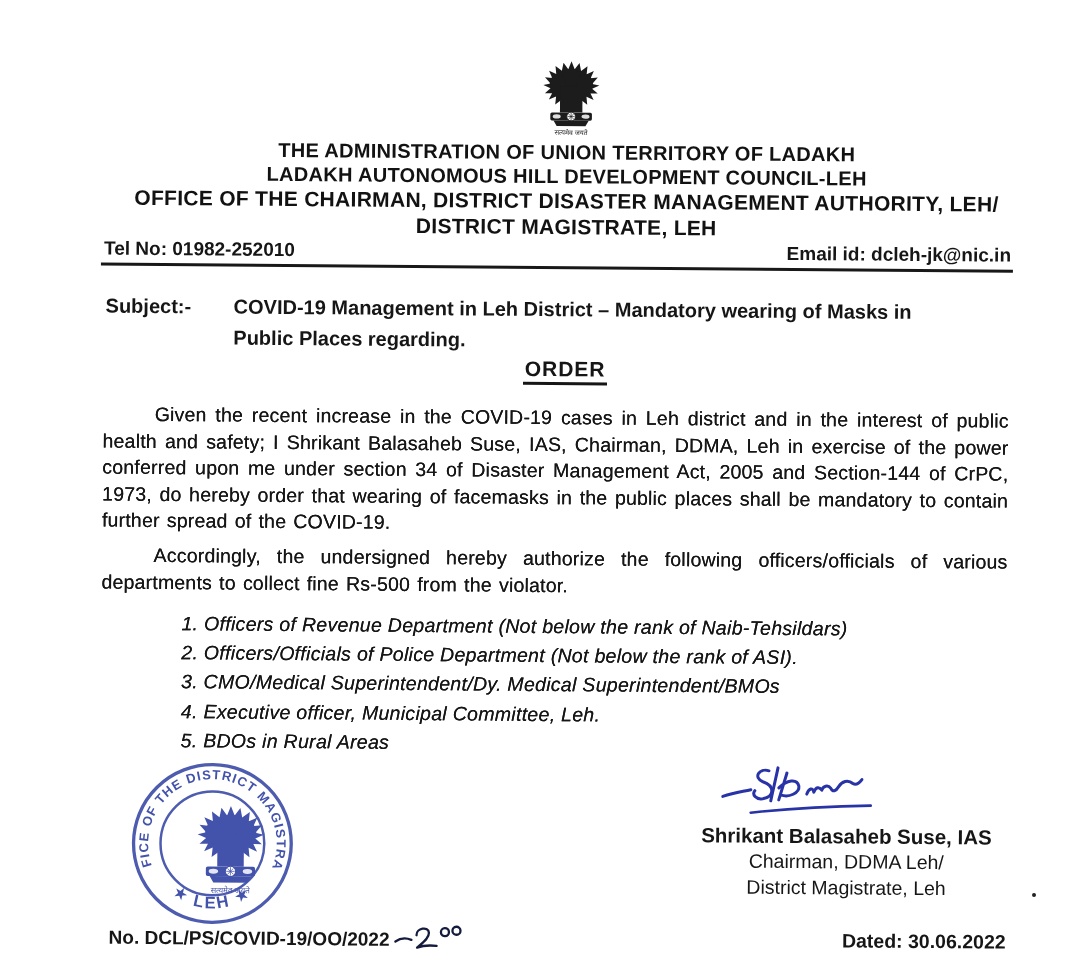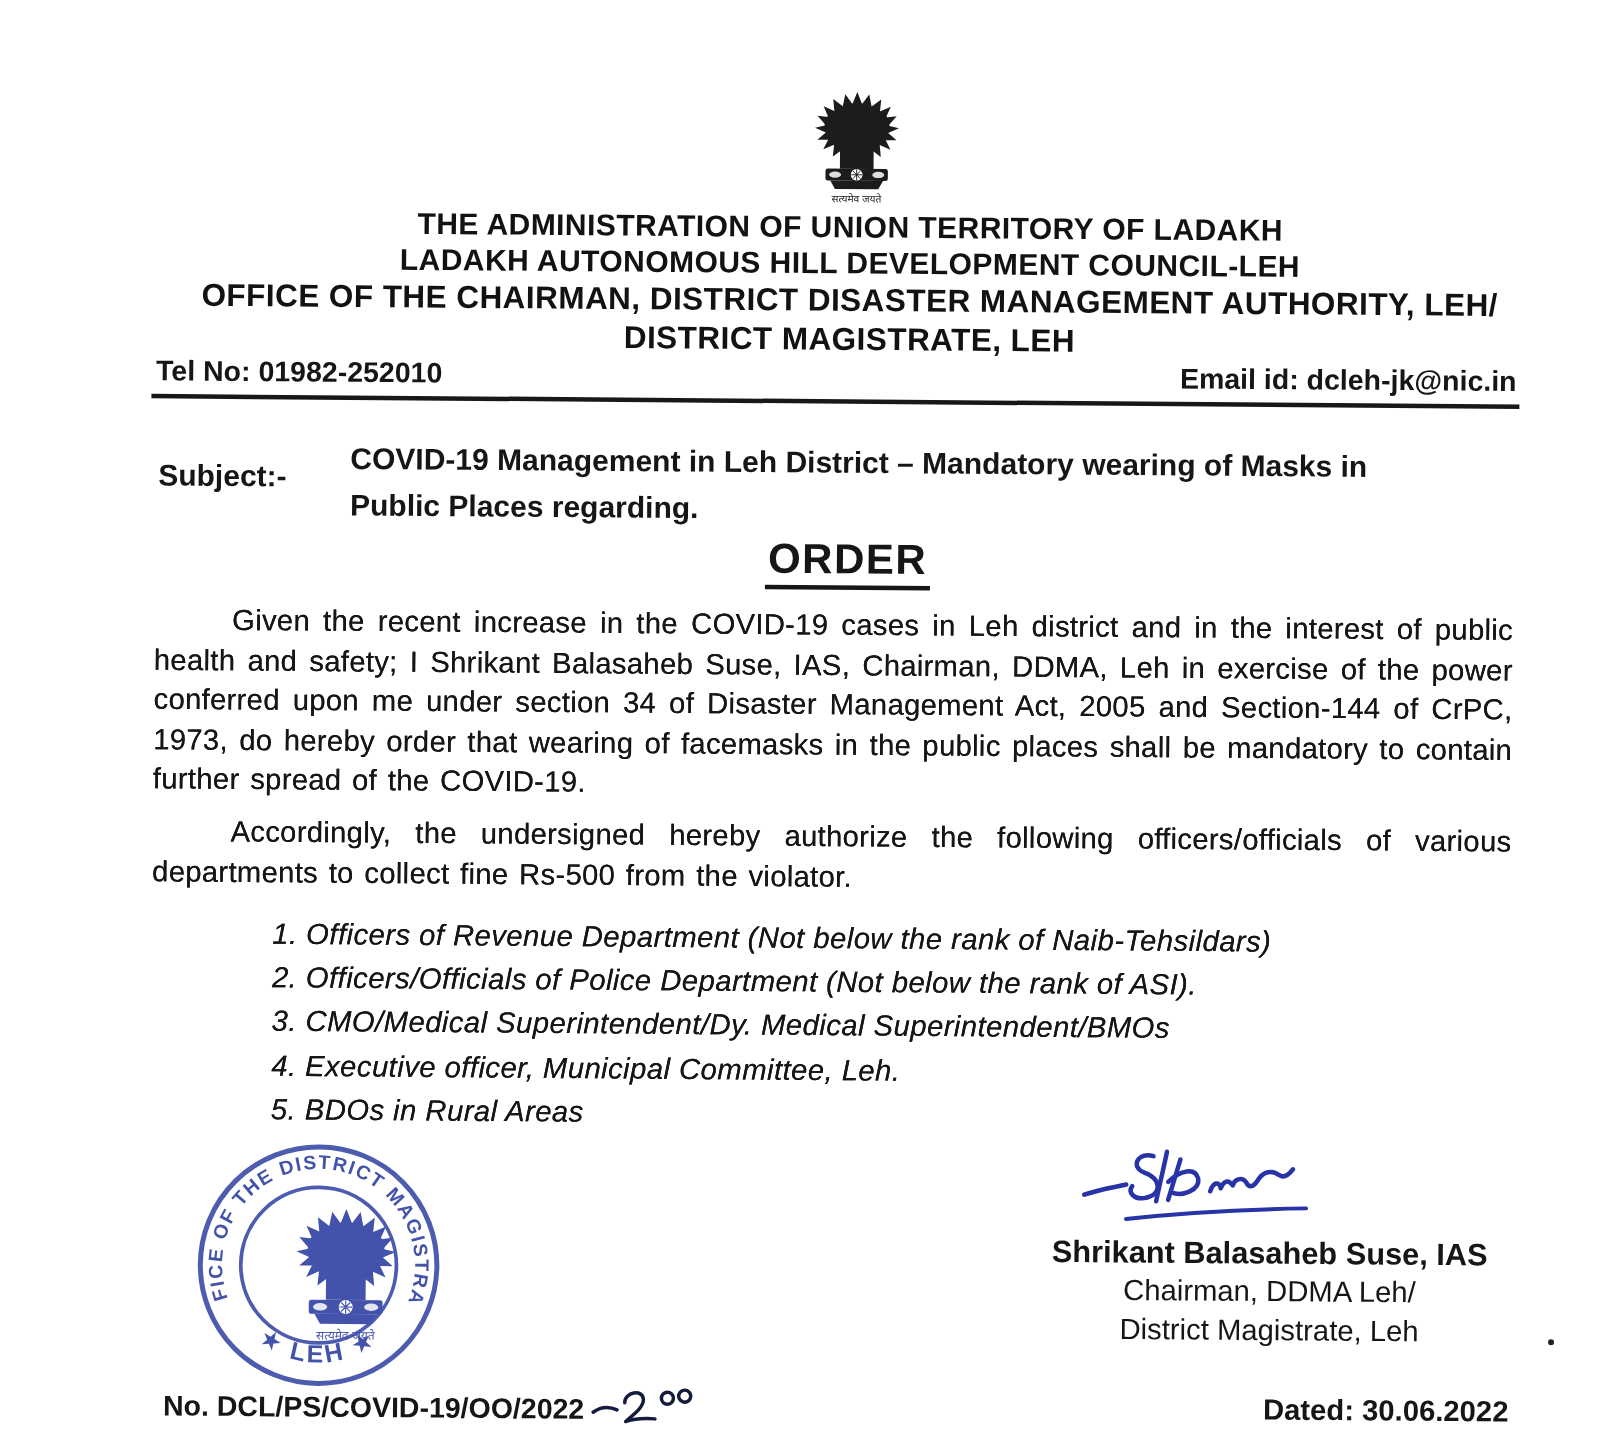--- a/index.html
+++ b/index.html
@@ -18,26 +18,26 @@
   .header-block{left:85px;top:140px;width:960px;text-align:center;font-weight:700;color:#121212;letter-spacing:.3px;}
   .hdr-s{font-size:20px;line-height:24px;}
   .hdr-l{font-size:21px;line-height:26px;}
 
   
   .contact-row{left:103px;top:241px;width:907px;display:flex;justify-content:space-between;font-weight:700;font-size:19px;}
   .rule{left:100px;top:266px;width:912px;height:3px;background:#181818;}
 
   
   .subject-row{left:105px;top:294px;width:907px;font-weight:700;font-size:20px;line-height:31px;}
-  .subject-label{position:absolute;left:0;top:12px;}
+  .subject-label{position:absolute;left:0;top:0;}
   .subject-text{margin-left:128px;}
 
   
   .order-heading{left:110px;top:357px;width:910px;text-align:center;}
-  .order-heading span{display:inline-block;font-size:28px;font-weight:700;letter-spacing:1px;border-bottom:3.5px solid #161616;padding:0 2px 1px 2px;}
+  .order-heading span{display:inline-block;font-size:21px;font-weight:700;letter-spacing:1px;border-bottom:3.5px solid #161616;padding:0 2px 1px 2px;}
 
   
   .para{font-size:19.5px;line-height:26.6px;text-align:justify;text-indent:52px;letter-spacing:.2px;word-spacing:1.5px;text-shadow:0 0 .4px currentColor;}
   .para1{left:103px;top:404px;width:906px;}
   .para2{left:103px;top:545px;width:906px;}
 
   
   .order-list{left:170px;top:612px;width:830px;font-style:italic;font-size:19.5px;letter-spacing:.3px;text-shadow:0 0 .4px currentColor;}
   .order-list ol{margin:0;padding-left:36px;}
   .order-list li{line-height:29.2px;}

